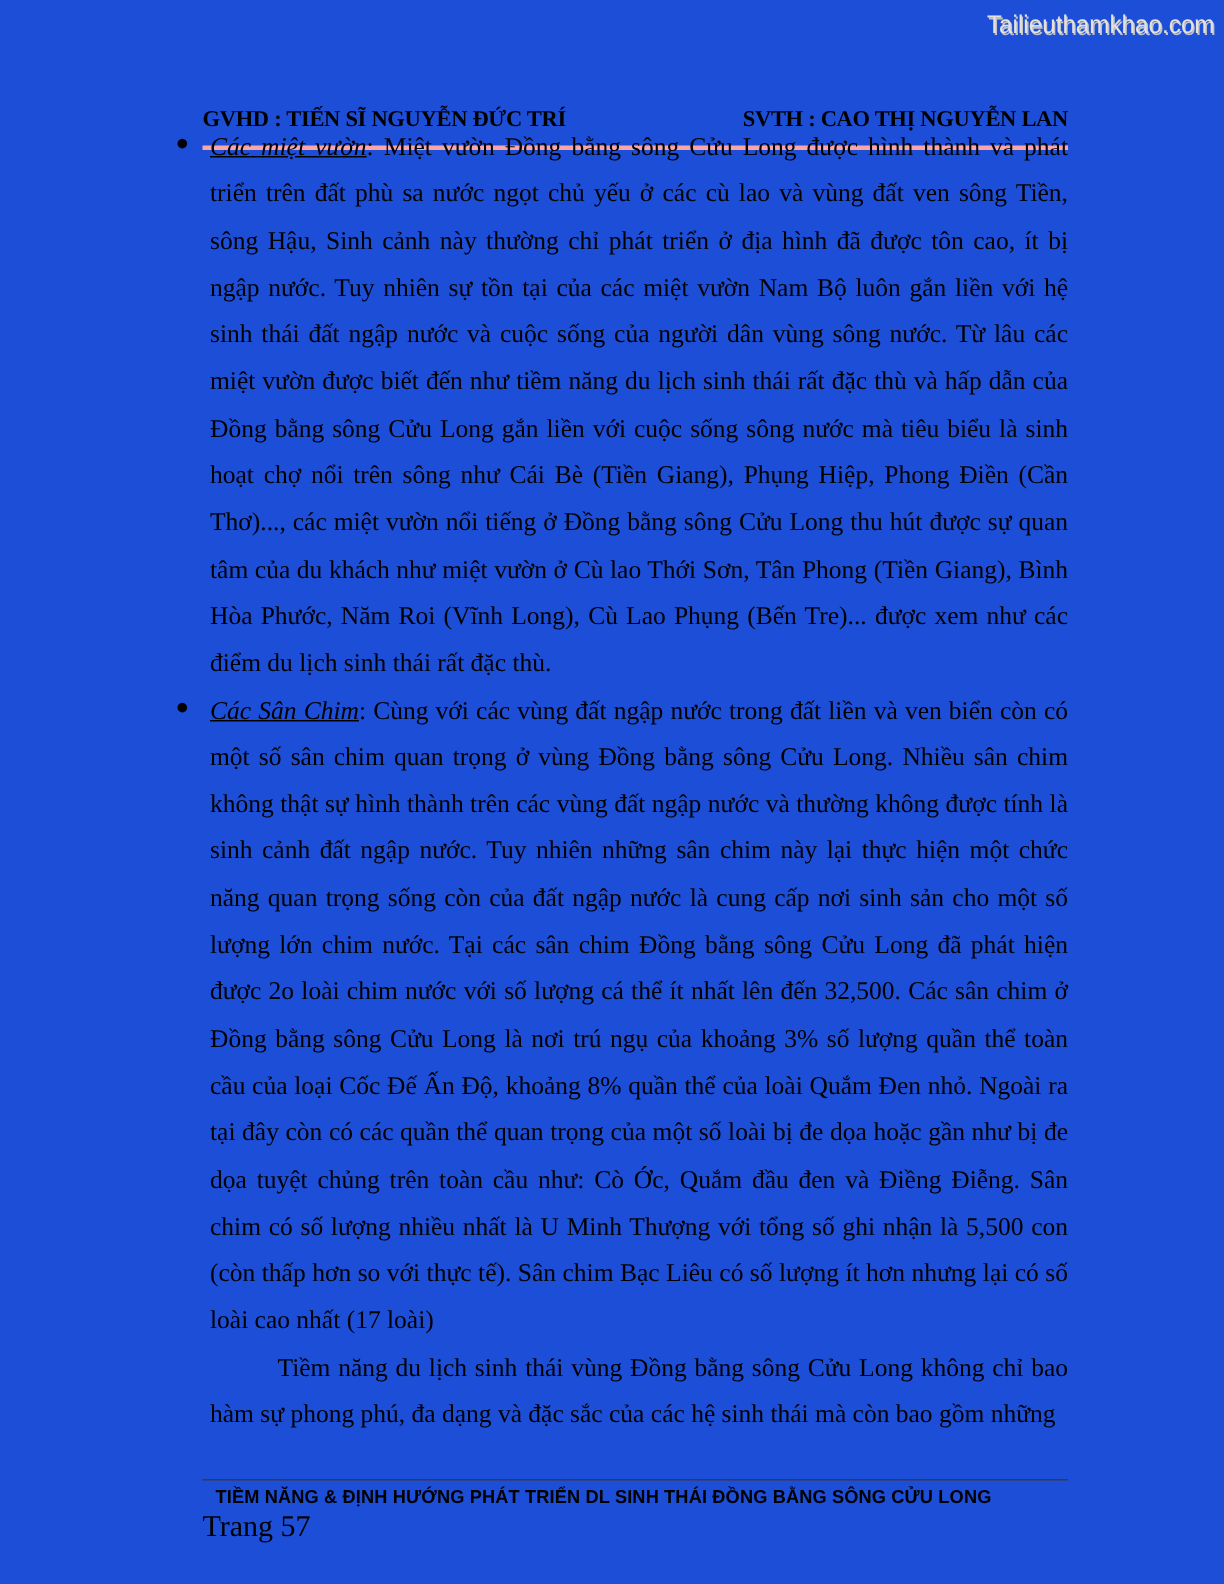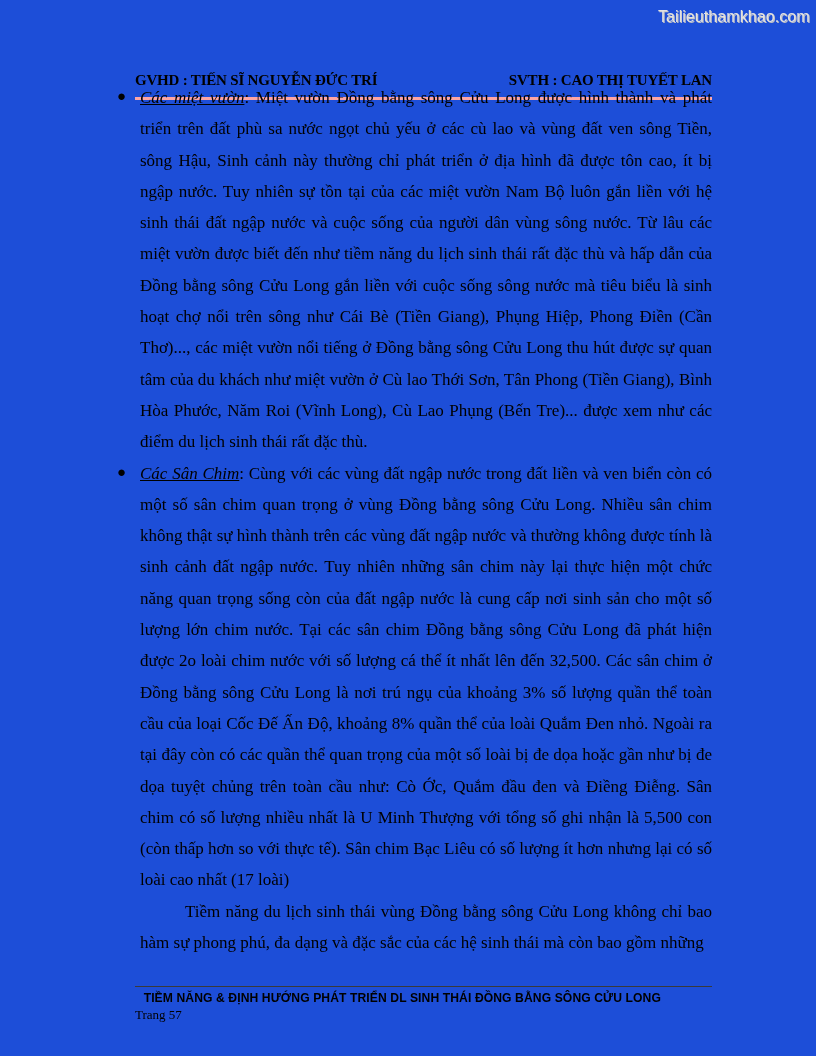--- a/index.html
+++ b/index.html
@@ -74,34 +74,34 @@
   .footer-title {
     font-family: "Liberation Sans", sans-serif;
     font-weight: bold;
     font-size: 12.5px;
     letter-spacing: 0.1px;
     transform: scaleX(0.97);
     transform-origin: center;
     white-space: nowrap;
   }
   .page-number {
-    font-size: 13px;
+    font-size: 20px;
     margin-top: 2px;
   }
 </style>
 </head>
 <body>
 
 <div class="page">
 
   <div class="watermark">Tailieuthamkhao.com</div>
 
   <div class="header">
     <span>GVHD : TIẾN SĨ NGUYỄN ĐỨC TRÍ</span>
-    <span>SVTH : CAO THỊ TUYẾT LAN</span>
+    <span>SVTH : CAO THỊ NGUYỄN LAN</span>
   </div>
 
   <div class="content">
 
     <div class="list-item">
       <span class="bullet">●</span><span class="lead">Các miệt vườn</span><span>: Miệt vườn Đồng bằng sông Cửu Long được hình thành và phát triển trên đất phù sa nước ngọt chủ yếu ở các cù lao và vùng đất ven sông Tiền, sông Hậu, Sinh cảnh này thường chỉ phát triển ở địa hình đã được tôn cao, ít bị ngập nước. Tuy nhiên sự tồn tại của các miệt vườn Nam Bộ luôn gắn liền với hệ sinh thái đất ngập nước và cuộc sống của người dân vùng sông nước. Từ lâu các miệt vườn được biết đến như tiềm năng du lịch sinh thái rất đặc thù và hấp dẫn của Đồng bằng sông Cửu Long gắn liền với cuộc sống sông nước mà tiêu biểu là sinh hoạt chợ nổi trên sông như Cái Bè (Tiền Giang), Phụng Hiệp, Phong Điền (Cần Thơ)..., các miệt vườn nổi tiếng ở Đồng bằng sông Cửu Long thu hút được sự quan tâm của du khách như miệt vườn ở Cù lao Thới Sơn, Tân Phong (Tiền Giang), Bình Hòa Phước, Năm Roi (Vĩnh Long), Cù Lao Phụng (Bến Tre)... được xem như các điểm du lịch sinh thái rất đặc thù.</span>
     </div>
 
     <div class="list-item">
       <span class="bullet">●</span><span class="lead">Các Sân Chim</span><span>: Cùng với các vùng đất ngập nước trong đất liền và ven biển còn có một số sân chim quan trọng ở vùng Đồng bằng sông Cửu Long. Nhiều sân chim không thật sự hình thành trên các vùng đất ngập nước và thường không được tính là sinh cảnh đất ngập nước. Tuy nhiên những sân chim này lại thực hiện một chức năng quan trọng sống còn của đất ngập nước là cung cấp nơi sinh sản cho một số lượng lớn chim nước. Tại các sân chim Đồng bằng sông Cửu Long đã phát hiện được 2o loài chim nước với số lượng cá thể ít nhất lên đến 32,500. Các sân chim ở Đồng bằng sông Cửu Long là nơi trú ngụ của khoảng 3% số lượng quần thể toàn cầu của loại Cốc Đế Ấn Độ, khoảng 8% quần thể của loài Quắm Đen nhỏ. Ngoài ra tại đây còn có các quần thể quan trọng của một số loài bị đe dọa hoặc gần như bị đe dọa tuyệt chủng trên toàn cầu như: Cò Ớc, Quắm đầu đen và Điềng Điễng. Sân chim có số lượng nhiều nhất là U Minh Thượng với tổng số ghi nhận là 5,500 con (còn thấp hơn so với thực tế). Sân chim Bạc Liêu có số lượng ít hơn nhưng lại có số loài cao nhất (17 loài)</span>

